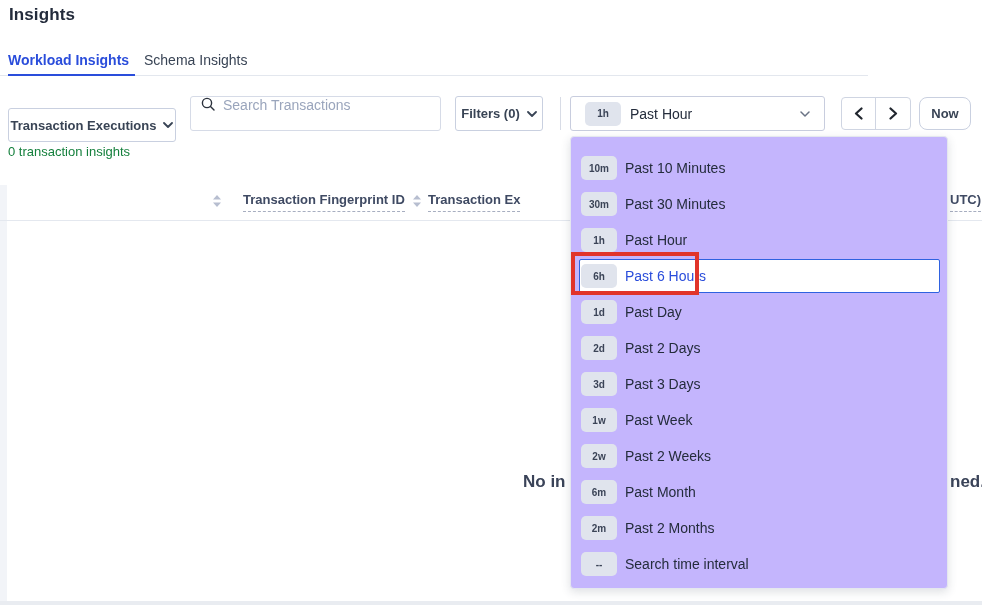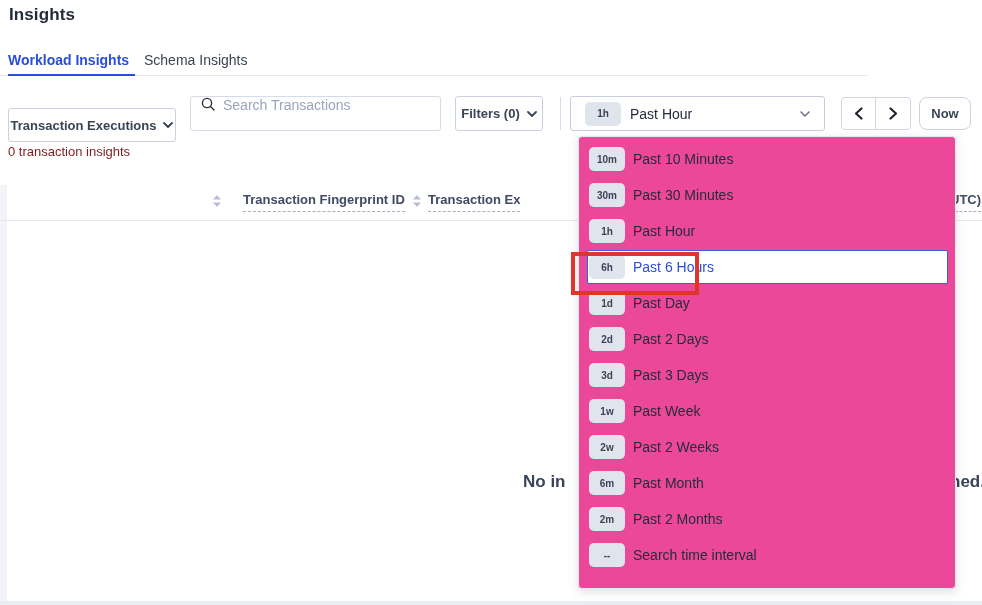--- a/index.html
+++ b/index.html
@@ -60,42 +60,42 @@
   }
   .time-picker .tp-label { margin-left: 9px; font-size: 14px; color: var(--text_dark); flex: 1; }
   .arrow-group {
     position: absolute; left: 841px; top: 97px; width: 70px; height: 33px;
     border: 1px solid #cfd5e2; border-radius: 4px; background: #fff;
     display: flex; overflow: hidden;
   }
   .arrow-btn { width: 50%; display: flex; align-items: center; justify-content: center; cursor: pointer; }
   .arrow-btn:first-child { border-right: 1px solid #cfd5e2; }
   .now-btn { left: 919px; top: 97px; width: 52px; height: 33px; border-radius: 8px; }
-  .status-line { position: absolute; left: 8px; top: 144px; font-size: 13px; color: #7f1d1d; }
+  .status-line { position: absolute; left: 8px; top: 144px; font-size: 13px; color: #15803d; }
   
   .scroll-hint { position: absolute; left: 0; top: 185px; width: 7px; height: 416px; background: #f2f4f8; }
   .col-head {
     position: absolute; top: 192px; font-size: 13px; font-weight: 700; color: #3f4a63;
     border-bottom: 1px dashed #a7aec0; padding-bottom: 4px; white-space: nowrap; cursor: pointer;
   }
   .sort-icon { position: absolute; top: 193px; cursor: pointer; }
   .head-rule { position: absolute; left: 0; top: 220px; width: 982px; height: 1px; background: #e4e8ef; }
   
   .empty-frag {
     position: absolute; top: 472px; font-size: 17px; font-weight: 700;
     color: #3a4358; white-space: nowrap; z-index: 1;
   }
   .empty-left { left: 523px; }
   .empty-right { left: 950px; }
   
   .menu {
     position: absolute; left: 570px; top: 136px; width: 378px; height: 453px;
-    background: #ec4899; border: 1px solid #e4e7ef; border-radius: 4px;
+    background: #c4b5fd; border: 1px solid #e4e7ef; border-radius: 4px;
     box-shadow: 0 3px 10px rgba(50,60,80,.16);
-    padding: 4px 0 8px 0; z-index: 10; margin-left: 8px;
+    padding: 13px 0 8px 0; z-index: 10;
   }
   .menu-item {
     height: 36px; display: flex; align-items: center; padding: 0 10px; cursor: pointer;
   }
   .menu-item .menu-label { margin-left: 8px; font-size: 14px; color: var(--text_dark); }
   .menu-item.highlighted {
     height: 34px; margin: 1px 7px 1px 8px; padding: 0 10px 0 1px;
     border: 1px solid var(--highlight_border); border-radius: 2px; background: #fff; align-items: center;
   }
   .menu-item.highlighted .menu-label { color: var(--accent_blue); }

